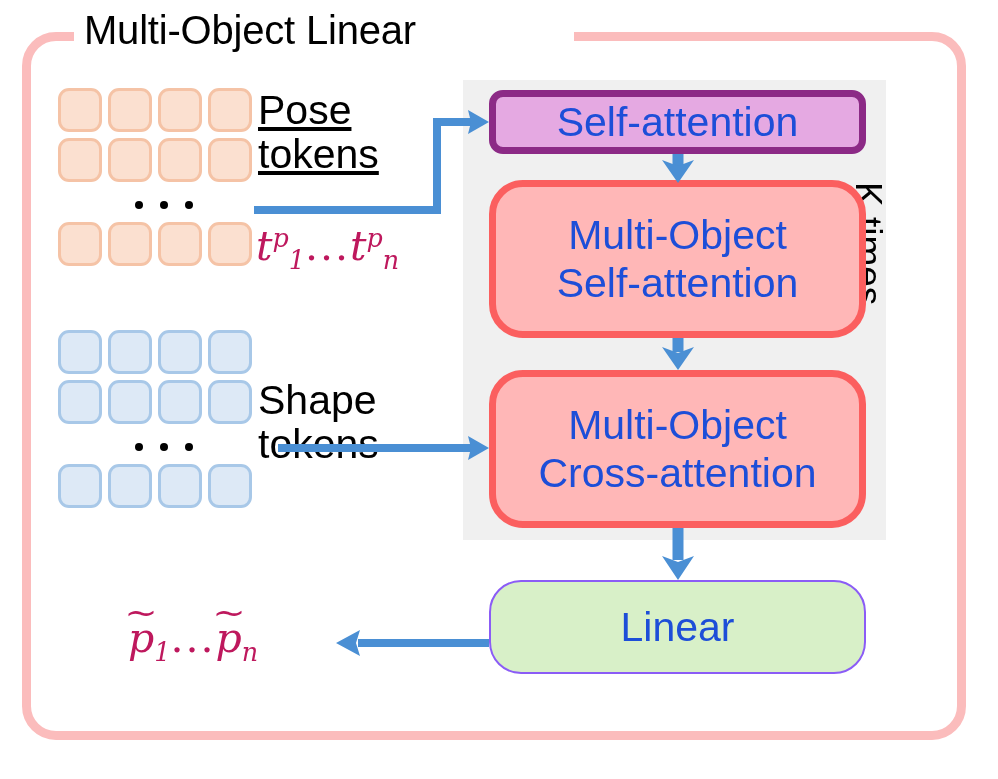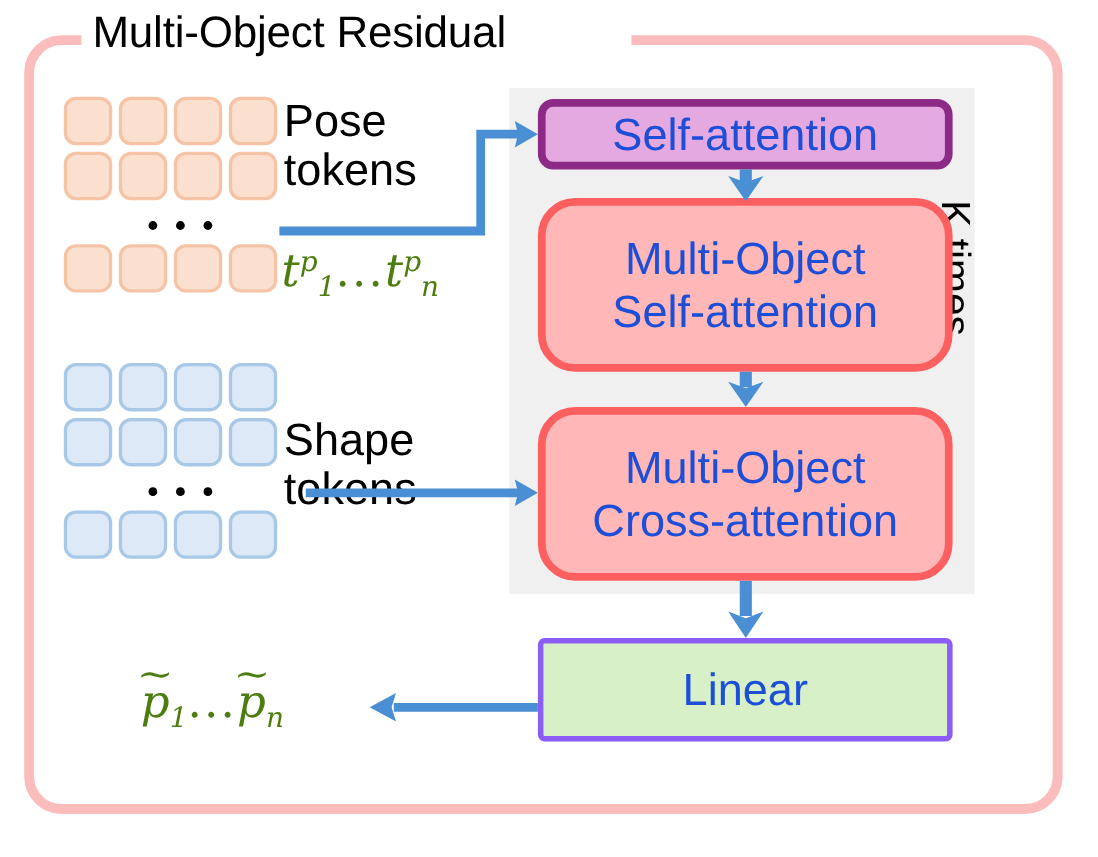--- a/index.html
+++ b/index.html
@@ -117,21 +117,21 @@
     color: #000000;
     white-space: pre-line;
   }
 
   
   .math {
     position: absolute;
     font-family: "DejaVu Serif", serif;
     font-style: italic;
     font-size: 41px;
-    color: #4d7c0f;
+    color: #be185d;
     white-space: nowrap;
   }
   .math sub, .math sup {
     font-size: 0.62em;
     font-style: italic;
   }
   .math sub { vertical-align: -0.34em; }
   .math sup { vertical-align: 0.52em; }
   .math .dots {
     font-style: normal;
@@ -169,42 +169,42 @@
     border: 7px solid #8c2a86;
     border-radius: 14px;
   }
   .box.mo {
     background: #ffb7b7;
     border: 7px solid #fb5f5f;
     border-radius: 34px;
   }
   .box.linear {
     background: #d8f0c8;
-    border: 5px solid #8b5cf6;
-    border-radius: 6px;
+    border: 2px solid #8b5cf6;
+    border-radius: 32px;
   }
 
   
   #arrows {
     position: absolute;
     left: 0;
     top: 0;
     width: 998px;
     height: 779px;
     pointer-events: none;
   }
 </style>
 </head>
 <body>
 
 <div id="canvas">
 
   <div class="frame"></div>
   <div class="frame-notch"></div>
-  <div class="title">Multi-Object Residual</div>
+  <div class="title">Multi-Object Linear</div>
 
   <div class="gray-panel"></div>
   <div class="k-times">K times</div>
 
   <div class="token-group" style="left:58px; top:88px;">
     <div class="token-row">
       <div class="token pose"></div>
       <div class="token pose"></div>
       <div class="token pose"></div>
       <div class="token pose"></div>
@@ -221,21 +221,21 @@
         <span></span>
     </div>
     <div class="token-row">
       <div class="token pose"></div>
       <div class="token pose"></div>
       <div class="token pose"></div>
       <div class="token pose"></div>
     </div>
   </div>
 
-  <div class="label" style="left:258px; top:88px;">Pose
+  <div class="label" style="left:258px; top:88px;text-decoration:underline;">Pose
 tokens</div>
 
   <div class="math" style="left:256px; top:222px;">
     <span>t</span><sup>p</sup><sub>1</sub><span class="dots">...</span><span>t</span><sup>p</sup><sub>n</sub>
   </div>
 
   <div class="token-group" style="left:58px; top:330px;">
     <div class="token-row">
       <div class="token shape"></div>
       <div class="token shape"></div>

